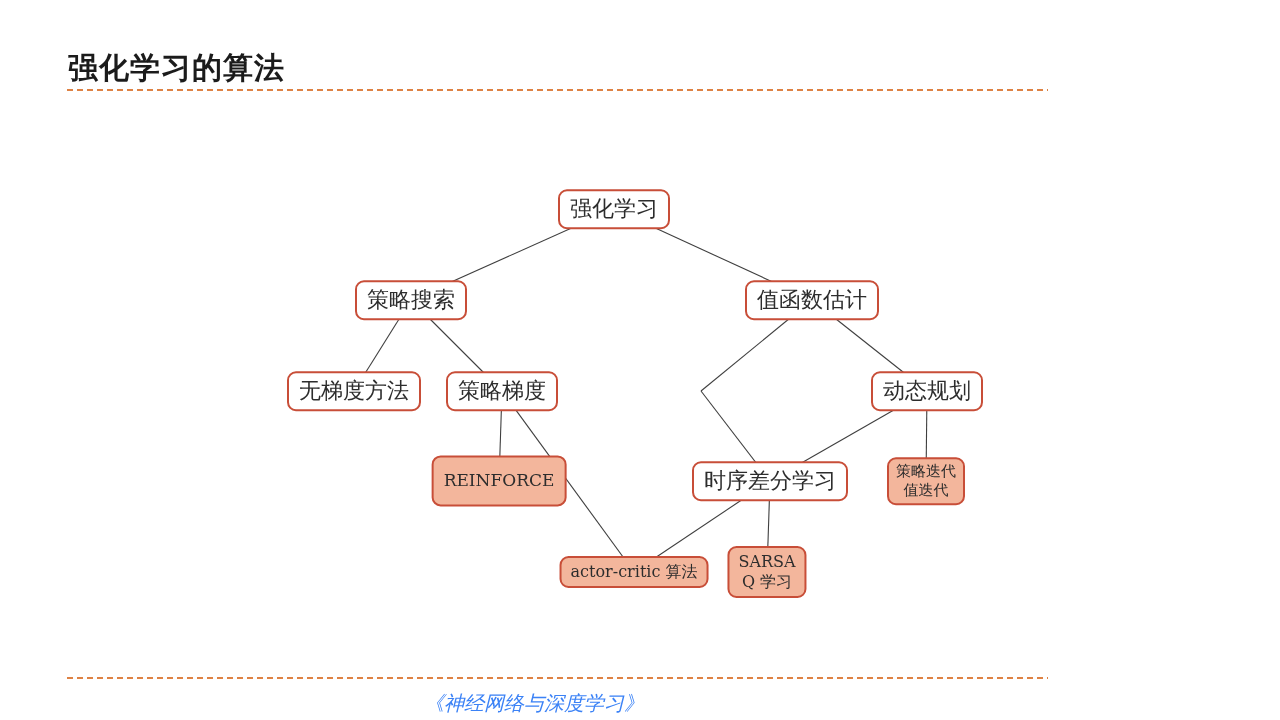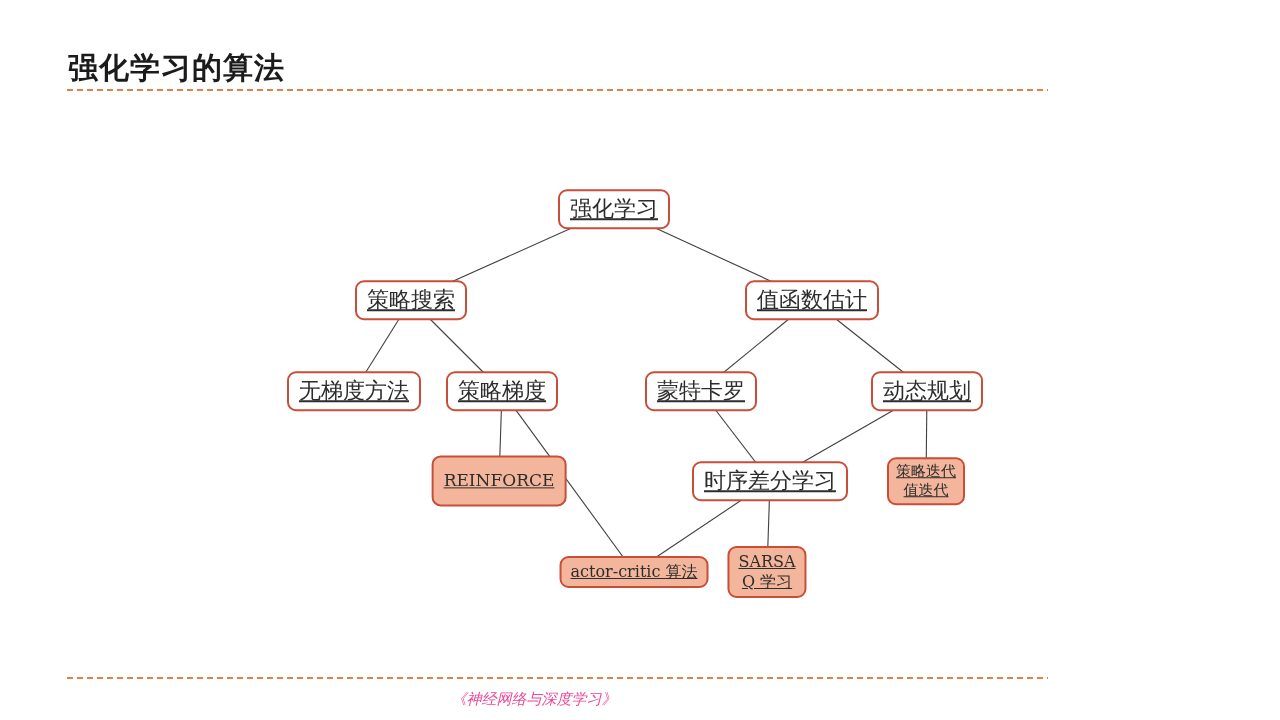--- a/index.html
+++ b/index.html
@@ -53,40 +53,39 @@
     border-radius: 9px;
     background: #ffffff;
     color: #2d2d2d;
     font-family: "DejaVu Serif", "Liberation Serif", serif;
     font-size: 22px;
     line-height: 1.25;
     padding: 4px 10px;
     white-space: nowrap;
     text-align: center;
     box-sizing: border-box;
-    text-decoration: underline;
   }
   .node.filled {
     background: #F3B69C;
   }
   .node.small   { font-size: 16px; padding: 4px 9px; }
   .node.smaller { font-size: 15px; padding: 3px 7px; }
   .node.latin   { font-size: 17px; padding: 13px 10px; }
   .node .line { display: block; }
 
   .footer-text {
     position: absolute;
     left: 0;
     right: 0;
     top: 690px;
     text-align: center;
     font-family: "DejaVu Serif", "Liberation Serif", serif;
     font-style: italic;
-    font-size: 15px;
-    color: #ec4899;
+    font-size: 20px;
+    color: #3b82f6;
     padding-left: 20px;
   }
   .page-number {
     position: absolute;
     left: 1155px;
     top: 691px;
     font-family: "DejaVu Serif", "Liberation Serif", serif;
     font-size: 14px;
     color: #6E7E9C;
   }
@@ -118,21 +117,20 @@
   <div class="node" style="left:614px; top:209px;">强化学习</div>
 
   <div class="node" style="left:411px; top:300px;">策略搜索</div>
 
   <div class="node" style="left:812px; top:300px;">值函数估计</div>
 
   <div class="node" style="left:354px; top:391px;">无梯度方法</div>
 
   <div class="node" style="left:502px; top:391px;text-align:center;">策略梯度</div>
 
-  <div class="node" style="left:701px; top:391px;">蒙特卡罗</div>
 
   <div class="node" style="left:927px; top:391px;">动态规划</div>
 
   <div class="node filled latin" style="left:499px; top:481px;">REINFORCE</div>
 
   <div class="node" style="left:770px; top:481px;">时序差分学习</div>
 
   <div class="node filled smaller" style="left:926px; top:481px;">
     <span class="line">策略迭代</span>
     <span class="line">值迭代</span>

